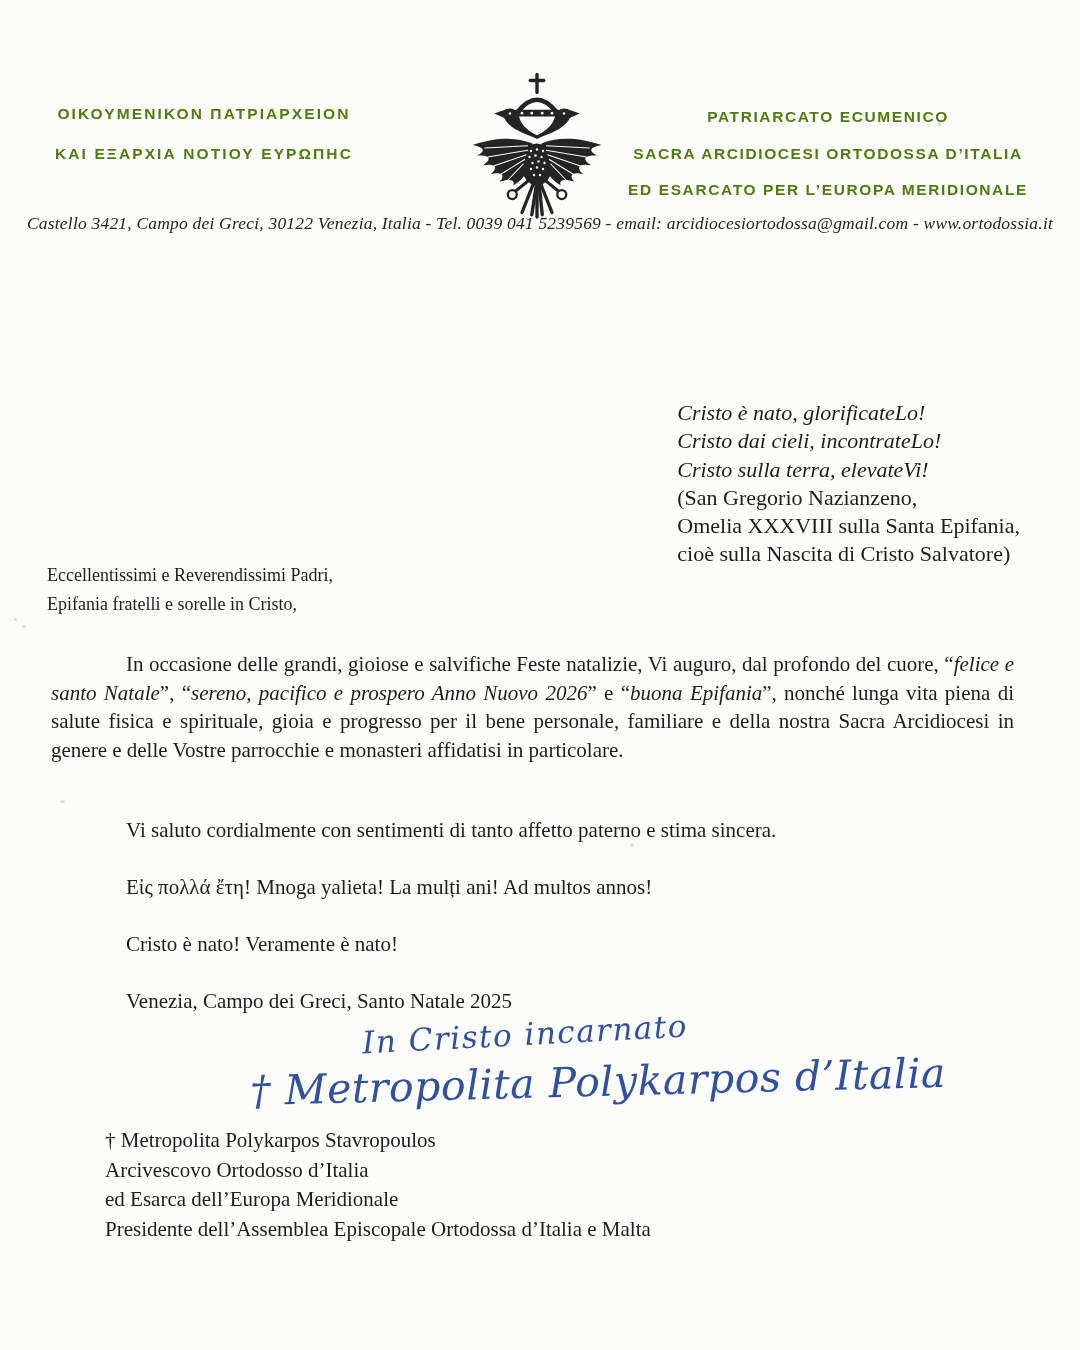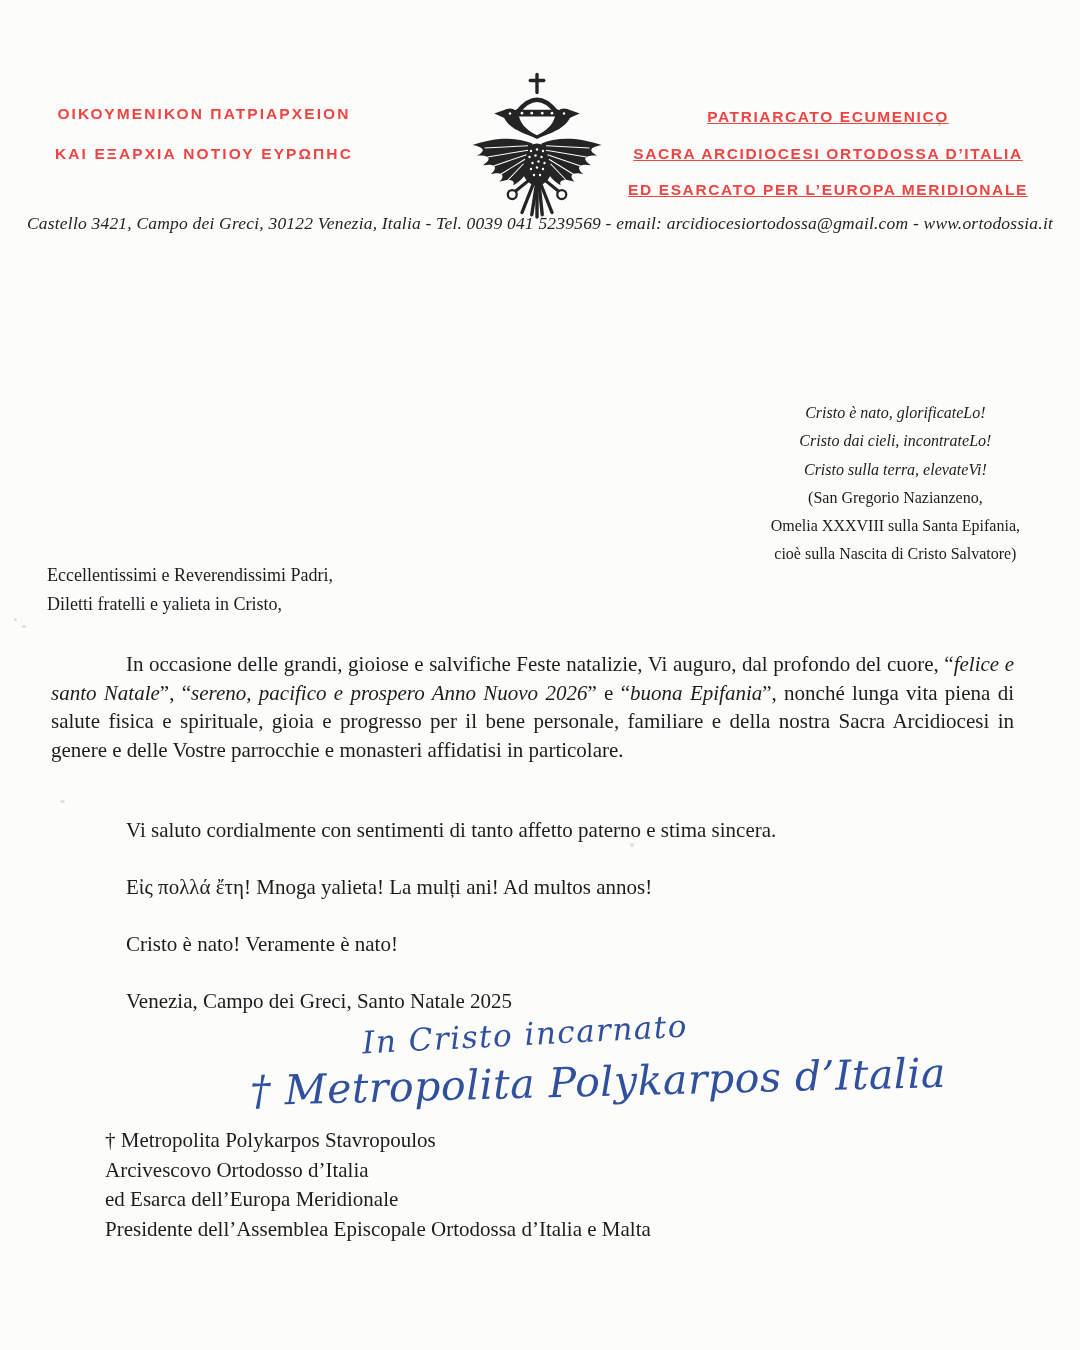--- a/index.html
+++ b/index.html
@@ -2,31 +2,31 @@
 <html><head>
 <meta charset="utf-8">
 <style>
   html,body { margin:0; padding:0; background:#e8e8e8; }
   .page {
     position:relative; width:1080px; height:1350px; margin:0 auto;
     background:#fcfcfa; color:#1d1d1d; overflow:hidden;
     font-family:"Liberation Serif", serif;
   }
   
-  .hdr { font-family:"Liberation Sans", sans-serif; font-weight:700; color:#ef4444; }
+  .hdr { font-family:"Liberation Sans", sans-serif; font-weight:700; color:#4d7c0f; }
   .hdr-left  { position:absolute; left:30px;  top:94px;  width:348px; text-align:center;
                font-size:15.5px; letter-spacing:2.1px; line-height:40px; }
   .hdr-right { position:absolute; left:606px; top:99px;  width:444px; text-align:center;
-               font-size:15.5px; letter-spacing:1.6px; line-height:36.5px;text-decoration:underline; }
+               font-size:15.5px; letter-spacing:1.6px; line-height:36.5px; }
   .logo { position:absolute; left:462px; top:70px; width:150px; height:150px; }
   .address { position:absolute; left:0; top:213px; width:1080px; text-align:center;
              font-style:italic; font-size:17.5px; color:#242424; letter-spacing:0.2px; }
   
-  .quote { position:absolute; right:60px; top:399px; text-align:center;
-           font-size:16px; line-height:28.3px; }
+  .quote { position:absolute; right:60px; top:399px; text-align:left;
+           font-size:22px; line-height:28.3px; }
   .it { font-style:italic; }
   
   .salut { position:absolute; left:47px; top:561px; font-size:18px; line-height:28.5px; }
   .para  { position:absolute; left:47px; width:963px; font-size:21px; line-height:28.5px; margin:4px; }
   .p1 { top:646px; text-align:justify; text-indent:75px; }
   .p2 { top:812px; text-indent:75px; }
   .p3 { top:869px; text-indent:75px; }
   .p4 { top:926px; text-indent:75px; }
   .dateline { top:983px; text-indent:75px; }
   
@@ -137,21 +137,21 @@
     <div class="it">Cristo è nato, glorificateLo!</div>
     <div class="it">Cristo dai cieli, incontrateLo!</div>
     <div class="it">Cristo sulla terra, elevateVi!</div>
     <div>(San Gregorio Nazianzeno,</div>
     <div>Omelia XXXVIII sulla Santa Epifania,</div>
     <div>cioè sulla Nascita di Cristo Salvatore)</div>
   </div>
 
   <div class="salut">
     <div>Eccellentissimi e Reverendissimi Padri,</div>
-    <div>Diletti fratelli e yalieta in Cristo,</div>
+    <div>Epifania fratelli e sorelle in Cristo,</div>
   </div>
 
   <p class="para p1"><span>In occasione delle grandi, gioiose e salvifiche Feste natalizie, Vi auguro, dal profondo del cuore, “</span><span class="it">felice e santo Natale</span><span>”, “</span><span class="it">sereno, pacifico e prospero Anno Nuovo 2026</span><span>” e “</span><span class="it">buona Epifania</span><span>”, nonché lunga vita piena di salute fisica e spirituale, gioia e progresso per il bene personale, familiare e della nostra Sacra Arcidiocesi in genere e delle Vostre parrocchie e monasteri affidatisi in particolare.</span></p>
 
   <p class="para p2">Vi saluto cordialmente con sentimenti di tanto affetto paterno e stima sincera.</p>
   <p class="para p3">Εἰς πολλά ἔτη! Mnoga yalieta! La mulți ani! Ad multos annos!</p>
   <p class="para p4">Cristo è nato! Veramente è nato!</p>
   <p class="para dateline">Venezia, Campo dei Greci, Santo Natale 2025</p>
 
   <div class="hand hand1">In Cristo incarnato</div>

